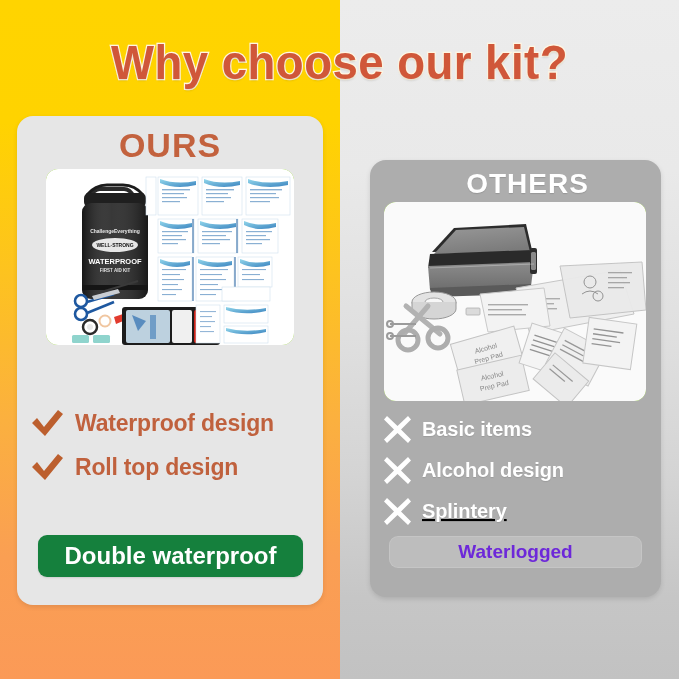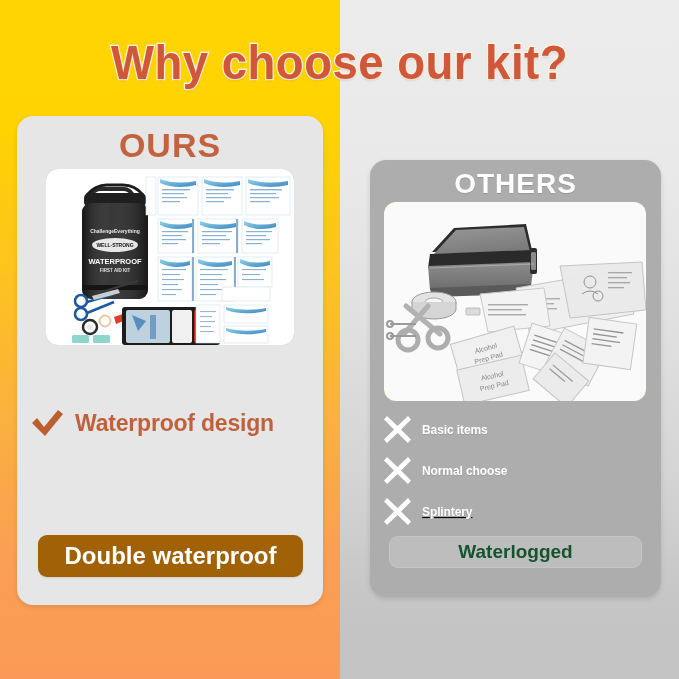--- a/index.html
+++ b/index.html
@@ -49,57 +49,58 @@
   .card-head{
     position:absolute;left:0;top:0;width:100%;text-align:center;
     font-weight:bold;white-space:nowrap;
   }
   .head-ours{
     top:10px;font-size:34px;color:#C3623E;letter-spacing:1px;
   }
   .head-others{
     top:8px;font-size:28px;color:#FFFFFF;letter-spacing:1px;
     text-shadow:0 1px 1px rgba(0,0,0,0.13);
+    padding-left:12px;
   }
 
   
   .photo{
     position:absolute;background:#84cc16;border-radius:12px;overflow:hidden;
   }
   .photo-ours{left:29px;top:53px;width:248px;height:176px;}
   .photo-others{left:14px;top:42px;width:262px;height:199px;}
 
   
   .art{position:absolute;left:0;top:0;width:100%;height:100%;}
 
   
   .feat{
     position:absolute;display:flex;align-items:center;gap:11px;white-space:nowrap;
   }
   .feat-text{font-weight:bold;}
   .ours-feat .feat-text{font-size:23px;color:#C0613D;letter-spacing:-0.2px;}
   .others-feat .feat-text{
-    font-size:12px;color:#FFFFFF;letter-spacing:-0.1px;
+    font-size:20px;color:#FFFFFF;letter-spacing:-0.1px;
     text-shadow:0 1px 1px rgba(0,0,0,0.10);
   }
   .mark{flex:0 0 auto;display:block;}
 
   
   .pill{
     position:absolute;display:flex;align-items:center;justify-content:center;
     border-radius:9px;font-weight:bold;white-space:nowrap;
   }
   .pill-ours{
     left:21px;top:419px;width:265px;height:42px;
-    background:#a16207;color:#FFFFFF;font-size:24px;
+    background:#15803d;color:#FFFFFF;font-size:24px;
     box-shadow:0 1px 2px rgba(0,0,0,0.10);
   }
   .pill-others{
     left:19px;top:376px;width:253px;height:32px;
-    background:#BDBDBD;color:#14532d;font-size:19px;
+    background:#BDBDBD;color:#6d28d9;font-size:19px;
     box-shadow:inset 0 0 0 1px rgba(255,255,255,0.12);
   }
 </style>
 </head>
 <body>
 
 <div class="stage">
 
   <div class="bg-left"></div>
   <div class="bg-right"></div>
@@ -261,20 +262,26 @@
       </svg>
     </div>
 
     <div class="feat ours-feat" style="left:14px;top:294px;">
       <svg class="mark" width="33" height="27" viewBox="0 0 33 27">
         <path d="M1 13 L6 8 L13 17 L27 0 L32 4 L14 26 Z" fill="#BC5F2E"></path>
       </svg>
       <span class="feat-text">Waterproof design</span>
     </div>
 
+    <div class="feat ours-feat" style="left:14px;top:338px;">
+      <svg class="mark" width="33" height="27" viewBox="0 0 33 27">
+        <path d="M1 13 L6 8 L13 17 L27 0 L32 4 L14 26 Z" fill="#BC5F2E"></path>
+      </svg>
+      <span class="feat-text">Roll top design</span>
+    </div>
 
 
     <div class="pill pill-ours">Double waterproof</div>
   </div>
 
   <div class="card card-others">
 
     <div class="card-head head-others">OTHERS</div>
 
     <div class="photo photo-others">
@@ -419,21 +426,21 @@
       <svg class="mark" width="27" height="27" viewBox="0 0 27 27">
         <path d="M3 0 L13.5 10 L24 0 L27 3.5 L17 13.5 L27 23.5 L24 27 L13.5 17 L3 27 L0 23.5 L10 13.5 L0 3.5 Z" fill="#FFFFFF"></path>
       </svg>
       <span class="feat-text">Basic items</span>
     </div>
 
     <div class="feat others-feat" style="left:14px;top:297px;">
       <svg class="mark" width="27" height="27" viewBox="0 0 27 27">
         <path d="M3 0 L13.5 10 L24 0 L27 3.5 L17 13.5 L27 23.5 L24 27 L13.5 17 L3 27 L0 23.5 L10 13.5 L0 3.5 Z" fill="#FFFFFF"></path>
       </svg>
-      <span class="feat-text">Normal choose</span>
+      <span class="feat-text">Alcohol design</span>
     </div>
 
     <div class="feat others-feat" style="left:14px;top:338px;text-decoration:underline;">
       <svg class="mark" width="27" height="27" viewBox="0 0 27 27">
         <path d="M3 0 L13.5 10 L24 0 L27 3.5 L17 13.5 L27 23.5 L24 27 L13.5 17 L3 27 L0 23.5 L10 13.5 L0 3.5 Z" fill="#FFFFFF"></path>
       </svg>
       <span class="feat-text">Splintery</span>
     </div>
 
     <div class="pill pill-others">Waterlogged</div>

